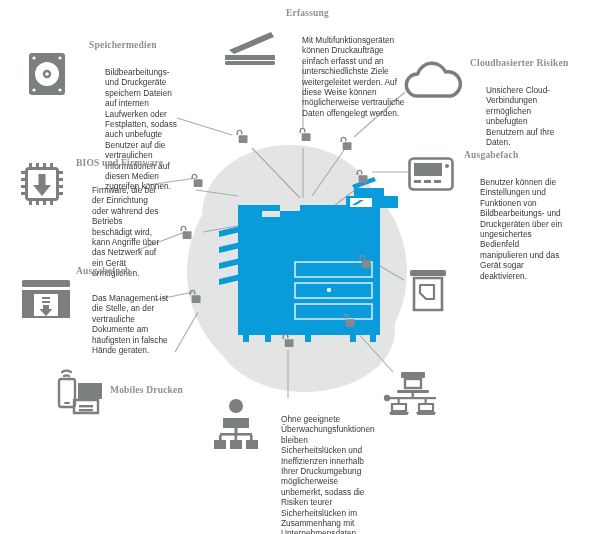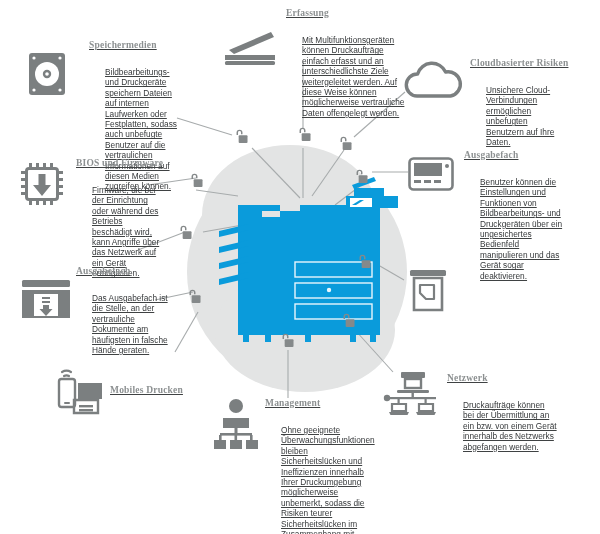--- a/index.html
+++ b/index.html
@@ -15,21 +15,21 @@
 
   
   .layer{position:absolute;left:0;top:0;width:600px;height:534px;}
   #lines-layer{z-index:1;}
   #blob-layer{z-index:0;}
   #printer-layer{z-index:2;}
   #locks-layer{z-index:3;}
   #content-layer{position:absolute;left:0;top:0;width:600px;height:534px;z-index:4;}
 
   
-  .block{position:absolute;text-decoration:underline;}
+  .block{position:absolute;}
   .block .ttl{
     font-family:"Liberation Serif", serif;
     font-weight:bold;
     font-size:9.5px;
     color:#8c9091;
     letter-spacing:.2px;
     margin:0 0 1px 0;
     line-height:11px;
   }
   .block .body{
@@ -300,43 +300,39 @@
         <rect x="2" y="2" width="48" height="7" rx="1.5" fill="#7b7f80"></rect>
         <path d="M2 12 h48 v28 h-48 z" fill="#7b7f80"></path>
         <rect x="14" y="16" width="24" height="22" fill="#ffffff"></rect>
         <rect x="22" y="19" width="8" height="2" fill="#7b7f80"></rect>
         <rect x="22" y="23" width="8" height="2" fill="#7b7f80"></rect>
         <path d="M23 27 h6 v4 h3.5 l-6.5 7 l-6.5 -7 h3.5 z" fill="#7b7f80"></path>
       </svg>
     </div>
     <div class="block" style="left:76px;top:266px;width:112px;">
       <p class="ttl">Ausgabefach</p>
-      <p class="body">Das Ausgabefach ist die Stelle, an der vertrauliche Dokumente am häufigsten in falsche Hände geraten.</p>
+      <p class="body">Das Management ist die Stelle, an der vertrauliche Dokumente am häufigsten in falsche Hände geraten.</p>
     </div>
 
     <div class="icon" style="left:383px;top:370px;">
       <svg width="58" height="48" viewBox="0 0 58 48">
         <rect x="18" y="2" width="24" height="6" rx="1" fill="#7b7f80"></rect>
         <rect x="22" y="9" width="16" height="9" fill="none" stroke="#7b7f80" stroke-width="2.4"></rect>
         <rect x="14" y="20" width="32" height="3" rx="1.2" fill="#7b7f80"></rect>
         <rect x="28.5" y="23" width="2.4" height="6" fill="#7b7f80"></rect>
         <rect x="5" y="27" width="48" height="2.2" fill="#7b7f80"></rect>
         <circle cx="4" cy="28" r="3.2" fill="#7b7f80"></circle>
         <rect x="14.5" y="29" width="2.2" height="5" fill="#7b7f80"></rect>
         <rect x="41.5" y="29" width="2.2" height="5" fill="#7b7f80"></rect>
         <path d="M9 34 h14 v7 h-14 z" fill="none" stroke="#7b7f80" stroke-width="2.2"></path>
         <path d="M6 42 h20 l-1.5 3 h-17 z" fill="#7b7f80"></path>
         <path d="M36 34 h14 v7 h-14 z" fill="none" stroke="#7b7f80" stroke-width="2.2"></path>
         <path d="M33 42 h20 l-1.5 3 h-17 z" fill="#7b7f80"></path>
       </svg>
     </div>
-    <div class="block" style="left:447px;top:373px;width:126px;">
-      <p class="ttl">Netzwerk</p>
-      <p class="body">Druckaufträge können bei der Übermittlung an ein bzw. von einem Gerät innerhalb des Netzwerks abgefangen werden.</p>
-    </div>
 
     <div class="icon" style="left:48px;top:367px;">
       <svg width="58" height="52" viewBox="0 0 58 52">
         <path d="M14 5 a9 9 0 0 1 9 0" fill="none" stroke="#7b7f80" stroke-width="2.2" stroke-linecap="round"></path>
         <path d="M16 9 a5 5 0 0 1 5 0" fill="none" stroke="#7b7f80" stroke-width="2.2" stroke-linecap="round"></path>
         <rect x="11" y="12" width="16" height="28" rx="2.5" fill="none" stroke="#7b7f80" stroke-width="2.4"></rect>
         <rect x="16" y="35" width="6" height="2" rx="1" fill="#7b7f80"></rect>
         <path d="M30 16 h24 v16 h-24 z" fill="#7b7f80"></path>
         <path d="M26 33 h24 v13 h-24 z" fill="none" stroke="#7b7f80" stroke-width="2.4"></path>
         <rect x="31" y="38" width="14" height="2.4" fill="#7b7f80"></rect>
@@ -355,18 +351,17 @@
         <rect x="8" y="35" width="32" height="2.6" fill="#7b7f80"></rect>
         <rect x="7" y="37" width="2.6" height="5" fill="#7b7f80"></rect>
         <rect x="22.5" y="37" width="2.6" height="5" fill="#7b7f80"></rect>
         <rect x="38" y="37" width="2.6" height="5" fill="#7b7f80"></rect>
         <rect x="2" y="42" width="12" height="9" fill="#7b7f80"></rect>
         <rect x="18" y="42" width="12" height="9" fill="#7b7f80"></rect>
         <rect x="34" y="42" width="12" height="9" fill="#7b7f80"></rect>
       </svg>
     </div>
     <div class="block" style="left:265px;top:398px;width:117px;">
-      <p class="ttl">Management</p>
       <p class="body">Ohne geeignete Überwachungsfunktionen bleiben Sicherheitslücken und Ineffizienzen innerhalb Ihrer Druckumgebung möglicherweise unbemerkt, sodass die Risiken teurer Sicherheitslücken im Zusammenhang mit Unternehmensdaten steigen.</p>
     </div>
 
   </div>
 </div>
 
 </body></html>

